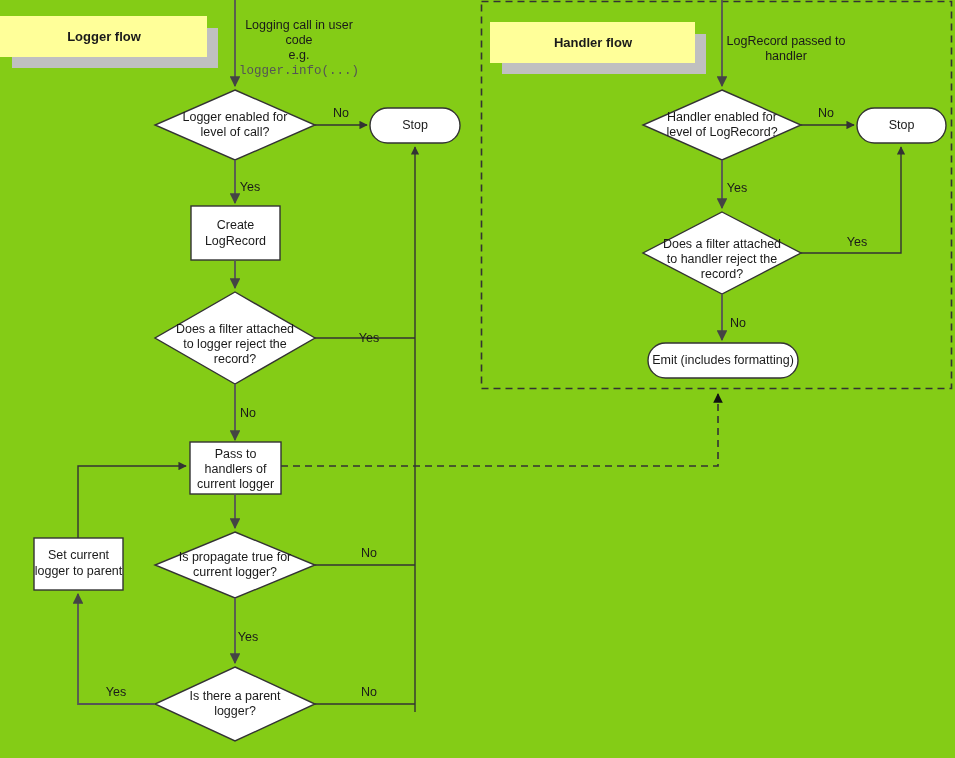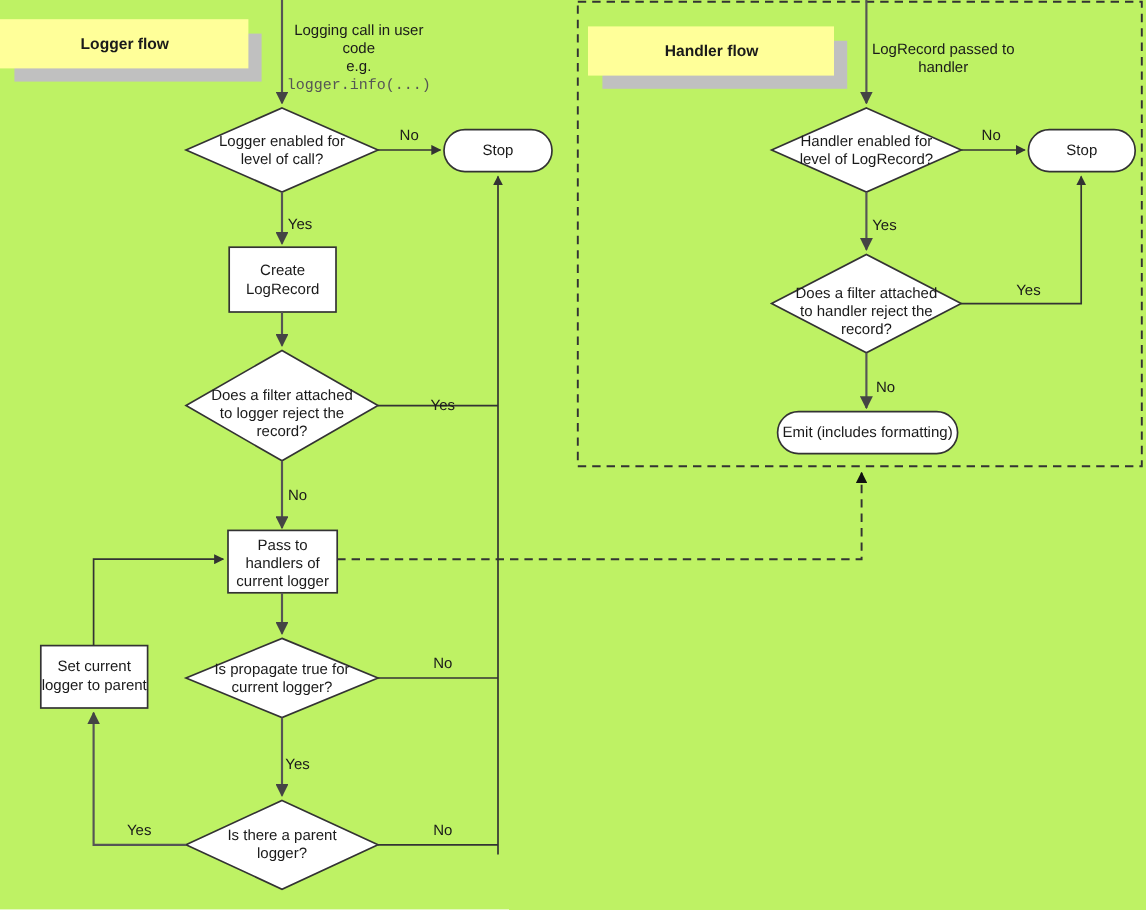--- a/index.html
+++ b/index.html
@@ -8,21 +8,21 @@
     background: #ffffff;
   }
   body {
     font-family: "Liberation Sans", sans-serif;
   }
   #diagram-root {
     position: relative;
     width: 955px;
     height: 758px;
     overflow: hidden;
-    background: #bef264;
+    background: #84cc16;
   }
   svg.flow {
     display: block;
     width: 955px;
     height: 758px;
   }
   .node-shape {
     fill: #ffffff;
     stroke: #333333;
     stroke-width: 1.4;

